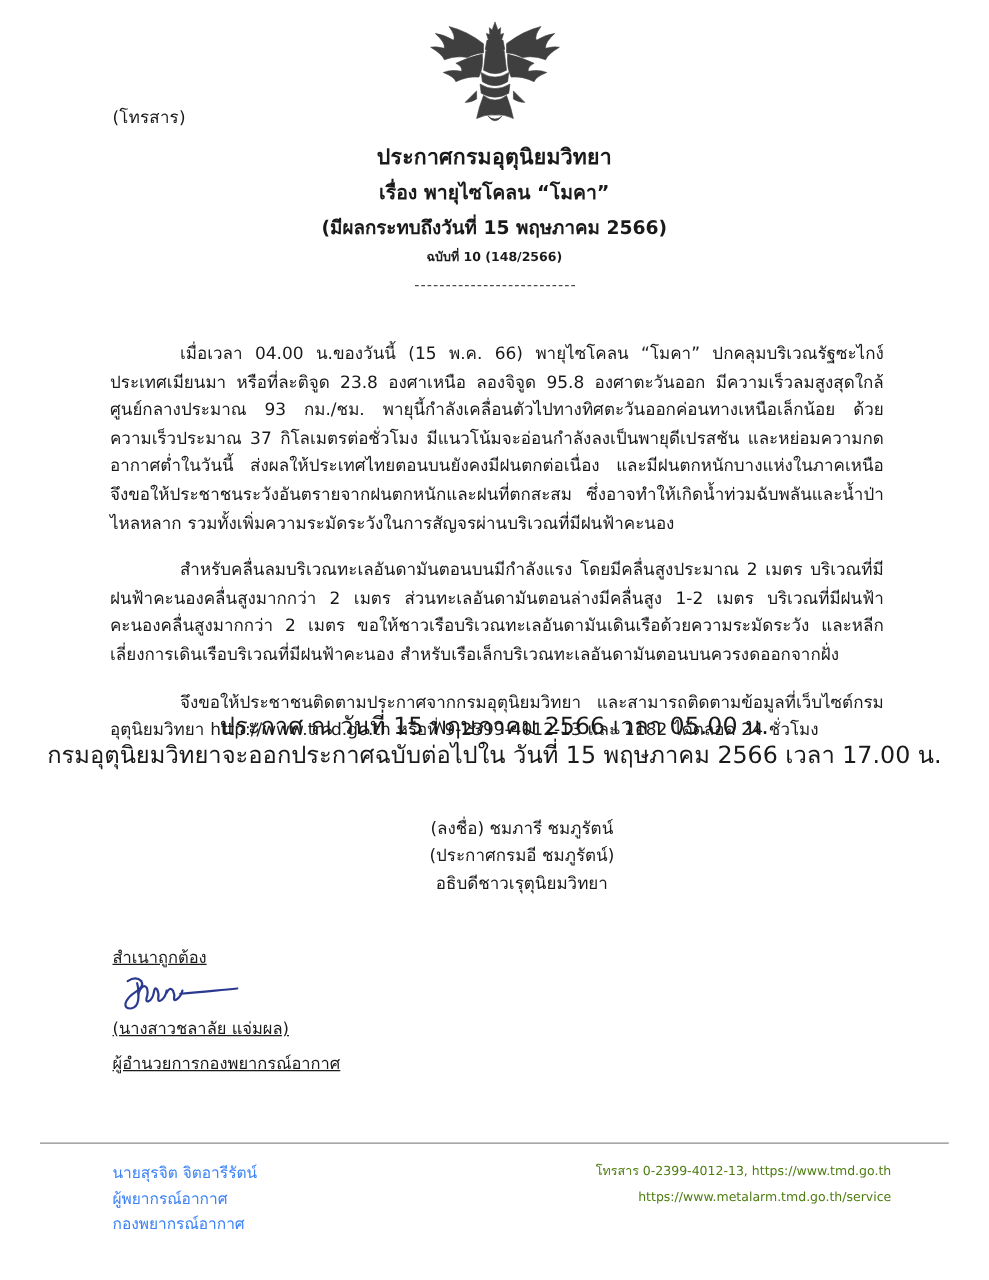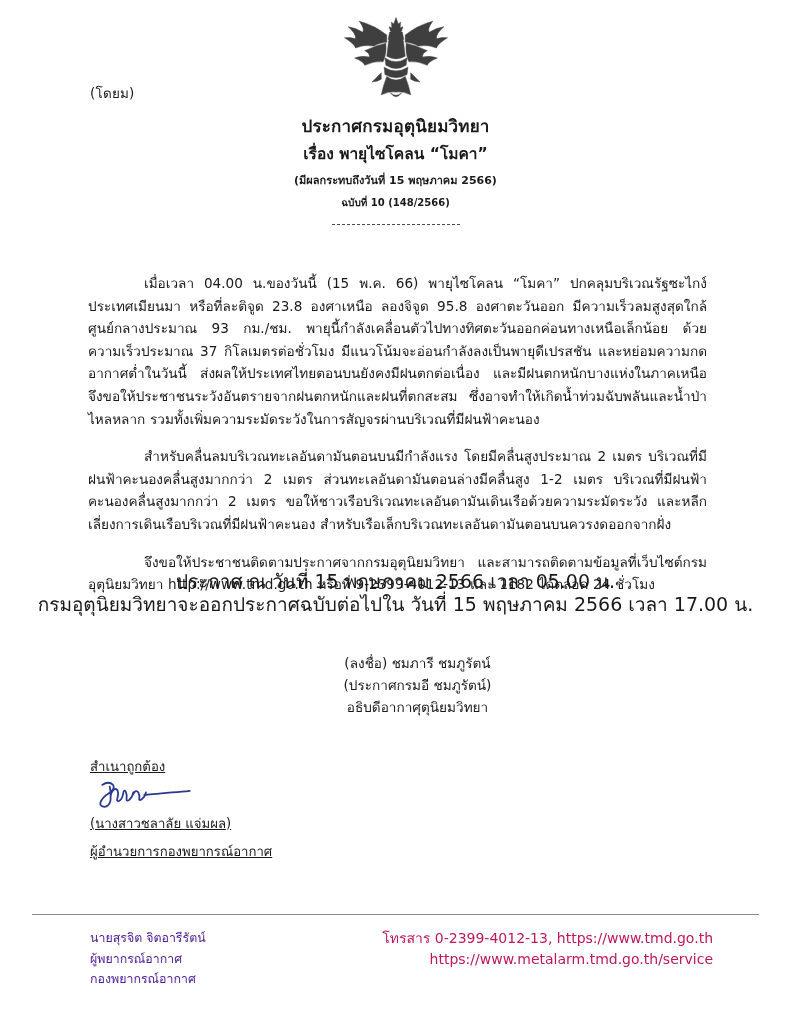--- a/index.html
+++ b/index.html
@@ -60,21 +60,21 @@
     margin-bottom: 12px;
     letter-spacing: .2px;
   }
   .t-sub {
     font-size: 15.5px;
     font-weight: bold;
     line-height: 1.0;
     margin-bottom: 12px;
   }
   .t-eff {
-    font-size: 11px;
+    font-size: 15px;
     font-weight: bold;
     line-height: 1.0;
     margin-bottom: 12px;
   }
   .t-issue {
     font-size: 10px;
     font-weight: bold;
     line-height: 1.0;
   }
   .rule-dashed {
@@ -165,37 +165,37 @@
     left: 90px;
     right: 78px;
     top: 928px;
     display: flex;
     justify-content: space-between;
     align-items: flex-start;
   }
   .footer-left .ln {
     font-size: 12.4px;
     line-height: 20.5px;
-    color: #4c1d95;
+    color: #3b82f6;
   }
   .footer-right {
     text-align: right;
   }
   .footer-right .ln {
-    font-size: 14px;
+    font-size: 10px;
     line-height: 20.5px;
-    color: #be185d;
+    color: #4d7c0f;
   }
 </style>
 </head>
 <body>
 
 <div class="page">
 
-  <div class="copy-marker">(โดยม)</div>
+  <div class="copy-marker">(โทรสาร)</div>
 
   <div class="emblem-wrap">
     <svg class="emblem" viewBox="0 0 120 100">
       <g fill="#3f3f3f" stroke="#3f3f3f" stroke-width="0.5">
 
         <path d="M60 6 L57.5 13 L55 11 L55.5 17 L52.5 16 L54 21 L60 24 L66 21 L67.5 16 L64.5 17 L65 11 L62.5 13 Z"></path>
 
         <path d="M53 22 Q60 19 67 22 L68.5 30 Q60 35 51.5 30 Z"></path>
 
         <path d="M50 25 Q36 14 20 10 Q26 18 24 22 Q16 17 8 16 Q17 24 16 29 Q9 27 4 28 Q14 34 16 39 Q26 35 36 37 Q44 33 50 33 Z"></path>
@@ -235,21 +235,21 @@
   </div>
 
   <div class="declare">
     <div>ประกาศ ณ วันที่ 15 พฤษภาคม 2566 เวลา 05.00 น.</div>
     <div>กรมอุตุนิยมวิทยาจะออกประกาศฉบับต่อไปใน วันที่ 15 พฤษภาคม 2566 เวลา 17.00 น.</div>
   </div>
 
   <div class="sign-block">
     <div class="ln">(ลงชื่อ)    ชมภารี ชมภูรัตน์</div>
     <div class="ln sign-name-indent">(ประกาศกรมอี ชมภูรัตน์)</div>
-    <div class="ln sign-title-indent">อธิบดีอากาศุตุนิยมวิทยา</div>
+    <div class="ln sign-title-indent">อธิบดีชาวเรุตุนิยมวิทยา</div>
   </div>
 
   <div class="certify">
     <div class="ln">สำเนาถูกต้อง</div>
     <svg class="ink-sig" viewBox="0 0 140 40">
       <g fill="none" stroke="#2b3a8f" stroke-width="2.1" stroke-linecap="round" stroke-linejoin="round">
         <path d="M12 8 Q20 3 25 8 Q28 13 20 18 Q12 23 10 29 Q9 34 15 34 Q21 33 22 26 Q23 17 21 10"></path>
         <path d="M22 20 Q26 10 30 14 Q32 18 30 24 Q29 28 32 27 Q36 25 37 18 Q38 13 40 16 Q42 20 41 25 Q41 28 44 26 Q48 23 49 17"></path>
         <path d="M49 19 Q52 13 55 17 Q57 21 56 25 Q56 27 59 25 Q63 22 64 17"></path>
         <path d="M62 20 Q75 19 95 17 Q108 16 116 15"></path>

